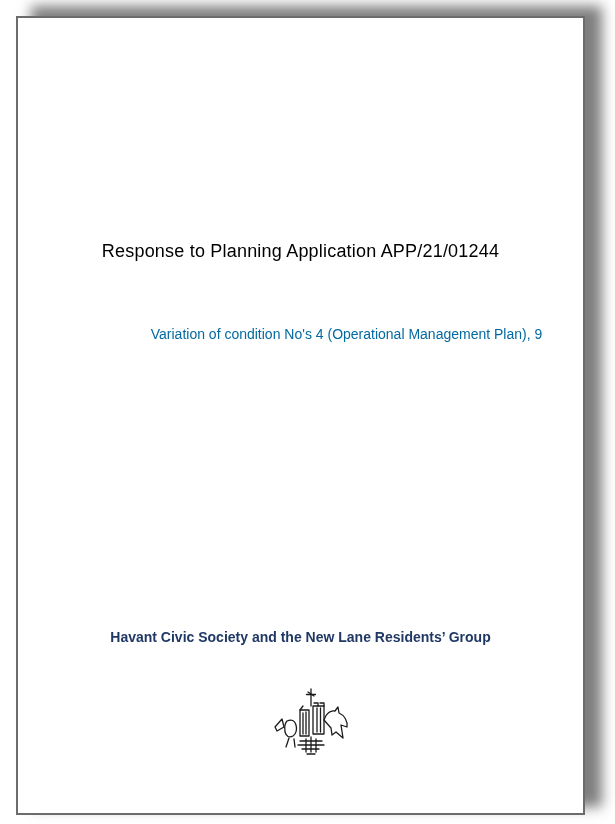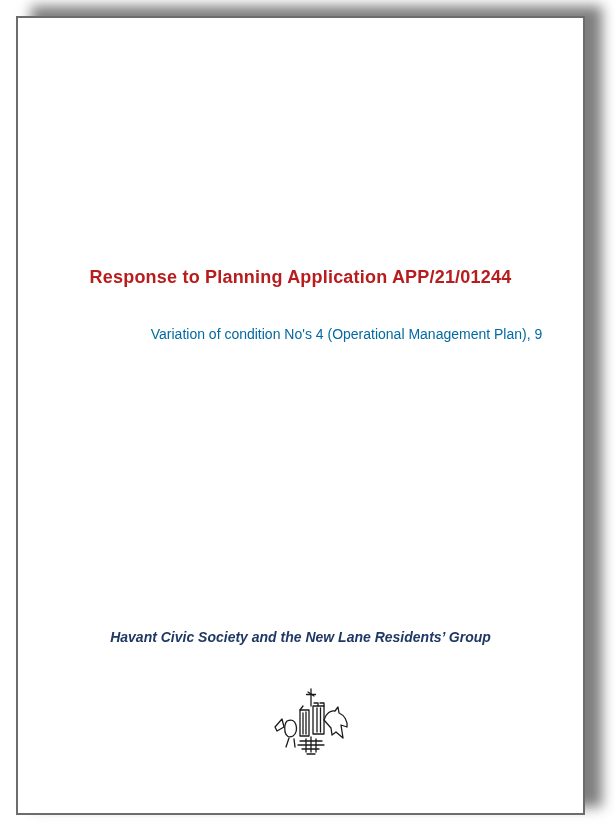--- a/index.html
+++ b/index.html
@@ -20,27 +20,27 @@
     left: 16px;
     top: 16px;
     width: 565px;
     height: 795px;
     background: #ffffff;
     border: 2px solid #6c6c6c;
     box-shadow: 16px -9px 12px 1px rgba(105,105,105,0.85);
   }
   .doc-title {
     position: absolute;
-    top: 249px;
+    top: 223px;
     left: 0;
     width: 100%;
     text-align: center;
     font-size: 18px;
-    font-weight: 700;
-    color: #b91c1c;
+    font-weight: 400;
+    color: #000000;
     letter-spacing: 0.2px;
   }
   .doc-subtitle {
     position: absolute;
     top: 306px;
     left: 0;
     width: 100%;
     text-align: center;
     font-size: 14px;
     line-height: 21px;
@@ -53,21 +53,20 @@
   }
   .doc-author {
     position: absolute;
     top: 611px;
     left: 0;
     width: 100%;
     text-align: center;
     font-size: 14px;
     font-weight: 700;
     color: #1f3864;
-    font-style: italic;
   }
   .doc-logo {
     position: absolute;
     top: 668px;
     left: 50%;
     margin-left: -32px; 
   }
   .doc-logo svg {
     display: block;
   }

